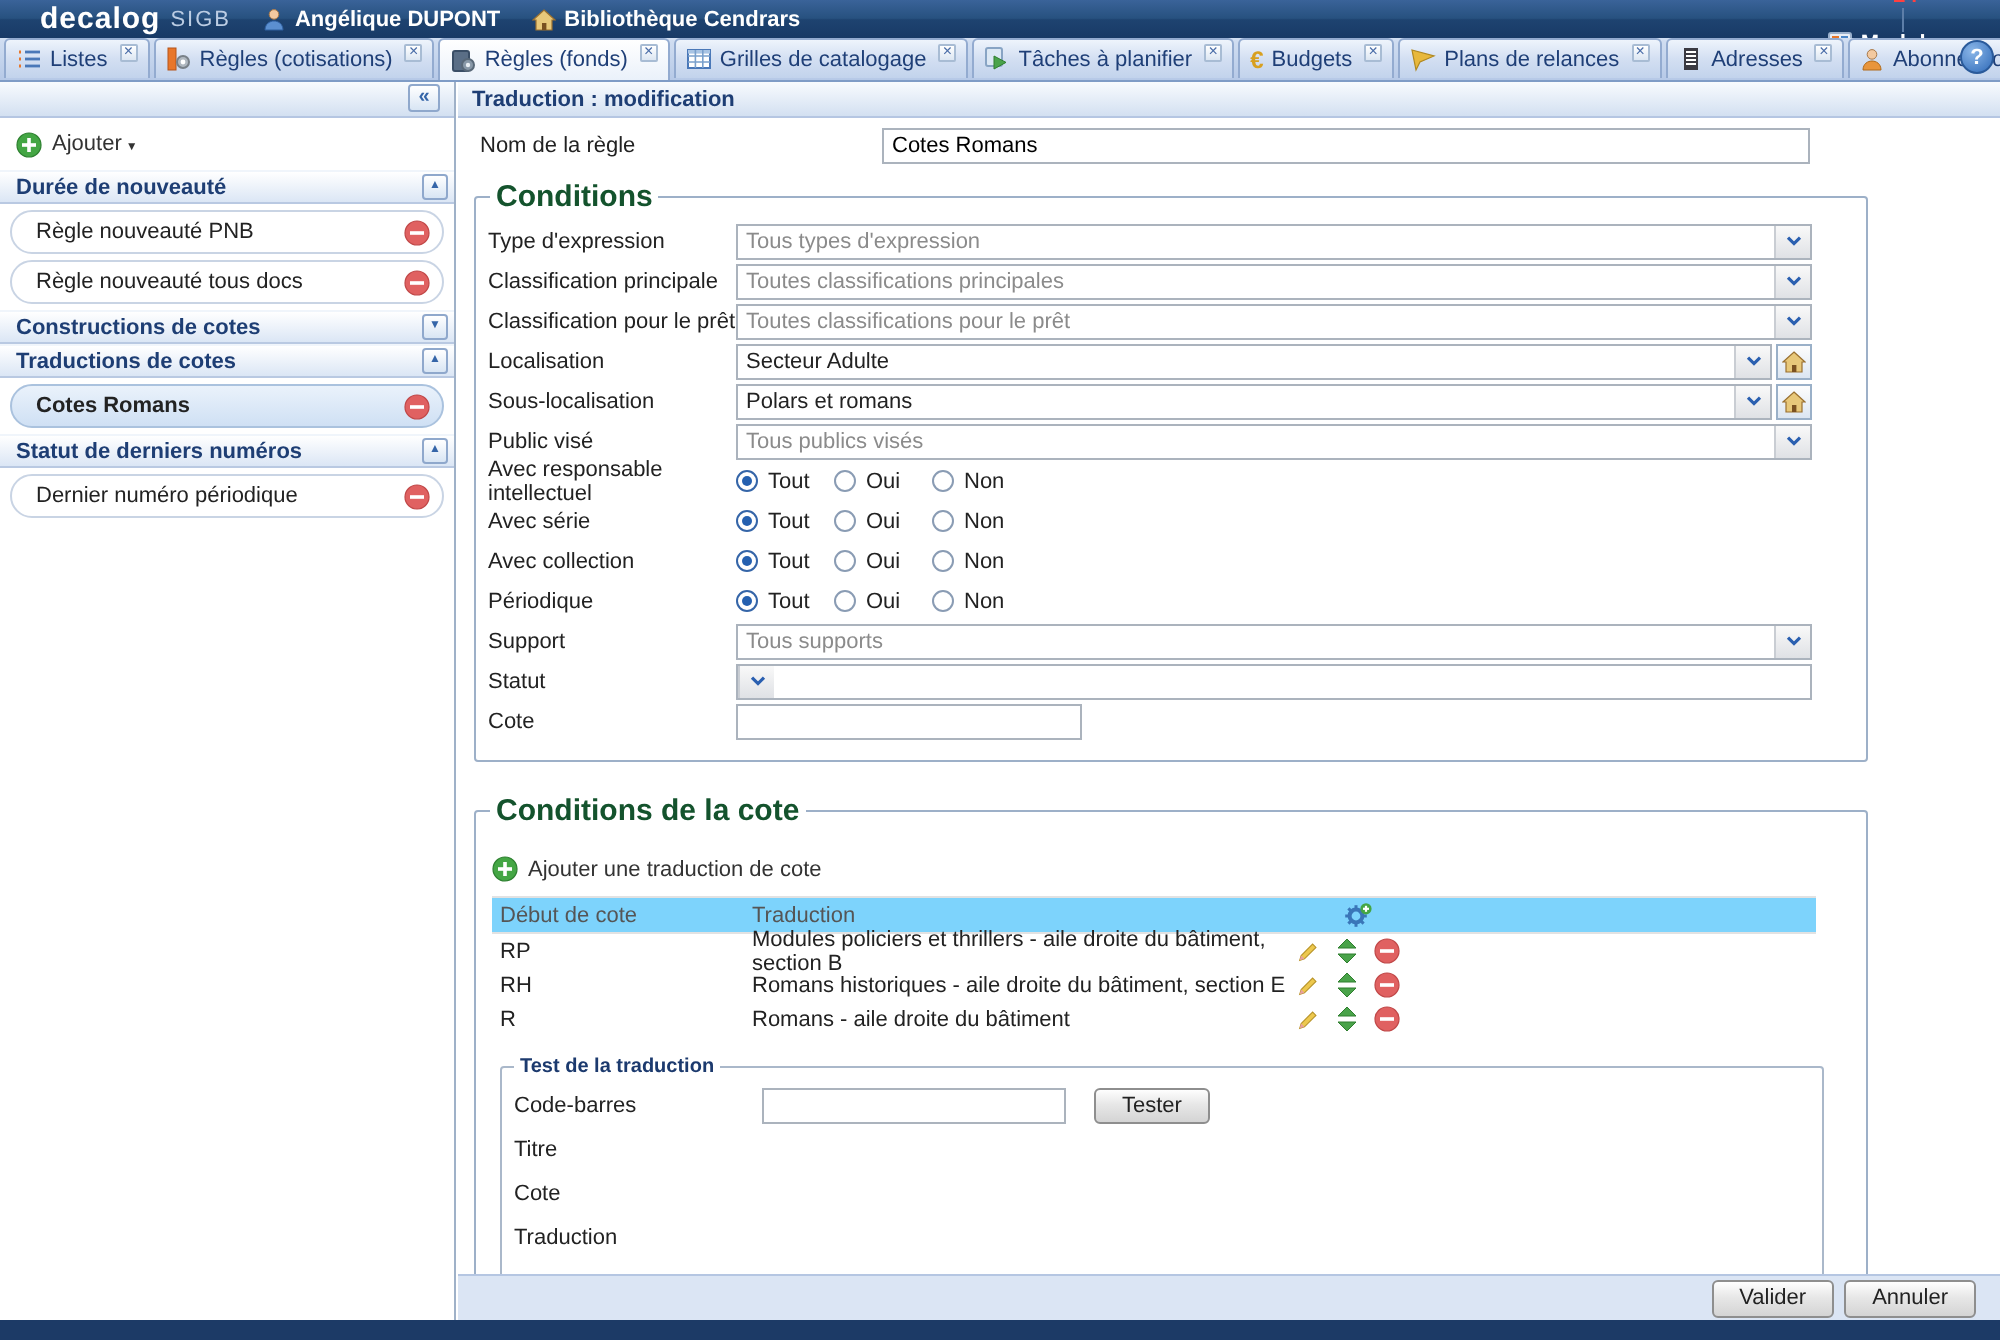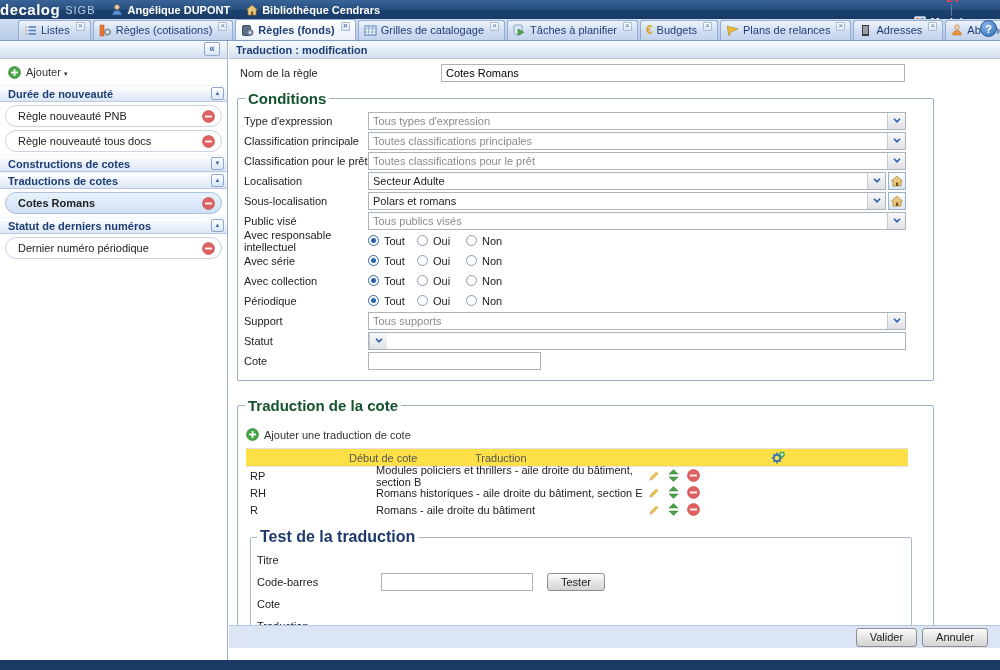--- a/index.html
+++ b/index.html
@@ -8,43 +8,43 @@
     background:#fff; font-family:"Liberation Sans", sans-serif; font-size:11px; color:#222;
   }
   svg { display:block; }
 
   
   .topbar {
     position:absolute; left:0; top:0; width:1000px; height:19px;
     background:linear-gradient(#3a6399 0%, #27517f 48%, #1e4370 52%, #183a66 100%);
     display:flex; align-items:center; color:#fff; white-space:nowrap;
   }
-  .logo { font-size:15px; font-weight:bold; letter-spacing:.5px; margin-left:0; }
+  .logo { font-size:15px; font-weight:bold; letter-spacing:.5px; margin-left:20px; }
   .logo-suite { font-size:11px; color:#bccde4; margin-left:5px; letter-spacing:1px; }
   .tb-item { display:flex; align-items:center; gap:4px; margin-left:16px; font-weight:bold; font-size:11px; }
   .tb-right { margin-left:auto; display:flex; align-items:center; padding-right:12px;flex-direction:column; }
   .tb-count { color:#ff4040; font-weight:bold; margin-left:3px; }
   .tb-sep { width:1px; height:12px; background:#5d7ea8; margin:0 9px; }
   .tb-caret::after { content:"▼"; font-size:6px; color:#b9cbe4; margin-left:3px; }
   .notif-gap { width:70px; }
 
   
   .tabbar {
     position:absolute; left:0; top:19px; width:1000px; height:22px;
     background:linear-gradient(#d2dff2, #b6c9e7);
     border-bottom:1px solid #7f9cc6; box-sizing:border-box;
-    display:flex; align-items:center; padding-left:18px; white-space:nowrap; overflow:hidden;
+    display:flex; align-items:flex-start; padding-left:2px; white-space:nowrap; overflow:hidden;
   }
   .tab {
     display:inline-flex; align-items:center; gap:4px; height:19px; padding:0 5px; margin-right:2px;
     background:linear-gradient(#eef4fc, #d3dff2 50%, #c2d3ec);
     border:1px solid #93abd0; border-bottom:none; border-radius:3px 3px 0 0;
     color:#1f3f77; cursor:default;
   }
-  .tab.active { background:linear-gradient(#ffffff, #eaf1fa); font-weight:bold; height:20px; }
+  .tab.active { background:linear-gradient(#ffffff, #eaf1fa); font-weight:normal; height:20px; }
   .tab-close {
     width:9px; height:9px; box-sizing:border-box; border:1px solid #a8bcd4; border-radius:1px;
     background:linear-gradient(#fff,#dce6f2); color:#4a6da8;
     font-size:8px; line-height:6px; text-align:center; margin:-7px 0 0 2px;
   }
   .tab-close::before { content:"×"; }
   .help-circle {
     position:absolute; right:3px; top:1px; width:17px; height:17px; border-radius:50%;
     background:radial-gradient(circle at 35% 30%, #8ab6e8, #2f6ab8);
     border:1px solid #2a5a9a; color:#fff; font-weight:bold; font-size:11px;
@@ -95,51 +95,51 @@
   .main-body { position:absolute; top:17px; left:0; right:0; bottom:23px; overflow:hidden; }
 
   .name-row { display:flex; align-items:center; margin:6px 0 0 11px; }
   .name-row label { width:201px; }
   .tinput { height:18px; border:1px solid #abb3bd; padding:0 4px; font:11px "Liberation Sans",sans-serif; box-sizing:border-box; background:#fff; }
   .name-input { width:464px; }
 
   fieldset { border:1px solid #9db0c8; border-radius:2px; }
   fieldset.big { margin:8px 0 0 8px; width:697px; padding:5px 0 8px 6px; box-sizing:border-box; }
   legend.big { font-size:15px; font-weight:bold; color:#14532d; padding:0 3px; margin-left:1px; }
-  legend.small { font-size:16px; font-weight:bold; color:#1c3a6e; padding:0 3px; }
+  legend.small { font-size:10px; font-weight:bold; color:#1c3a6e; padding:0 3px; }
 
   .frow { display:flex; align-items:center; height:17px; margin-bottom:3px; }
   .frow > label { width:124px; flex:none; }
   .combo { display:flex; align-items:center; width:538px; height:18px; border:1px solid #abb3bd; background:#fff; box-sizing:border-box; }
   .combo.narrow { width:518px;align-items:center; }
   .combo .val { flex:1; padding:0 4px; overflow:hidden; white-space:nowrap; }
   .combo.muted .val { color:#8b8b8b; }
   .combo .cbtn { width:17px; align-self:stretch; border-left:1px solid #c9cdd3; background:linear-gradient(#f9f9f9,#dfe1e5); display:flex; align-items:center; justify-content:center; }
   .homebtn { width:18px; height:18px; margin-left:2px; border:1px solid #9ab0c8; background:linear-gradient(#fdfdfd,#dce6f2); display:flex; align-items:center; justify-content:center; box-sizing:border-box; }
 
   .ropt { display:flex; align-items:center; gap:5px; width:49px; flex:none;text-align:right; }
   .radio { width:11px; height:11px; box-sizing:border-box; border:1px solid #8a9cb4; border-radius:50%; background:#fff; flex:none; }
   .radio.checked { border-color:#3565a8; }
   .radio.checked::after { content:""; display:block; width:5px; height:5px; margin:2px; border-radius:50%; background:#2560b0; }
   .cote-input { width:173px; }
 
   .addlink-row { display:flex; align-items:center; gap:5px; margin:9px 0 7px 2px; color:#333; }
 
   .ttable { width:662px; margin-left:2px; }
-  .t-hdr { display:flex; align-items:center; height:17px; background:#fde047; border-top:1px solid #e2e2e2; border-bottom:1px solid #e2e2e2; color:#555;justify-content:center; }
+  .t-hdr { display:flex; align-items:center; height:17px; background:#7dd3fc; border-top:1px solid #e2e2e2; border-bottom:1px solid #e2e2e2; color:#555; }
   .t-row { display:flex; align-items:center; height:17px; }
   .c1 { width:126px; padding-left:4px; flex:none; }
   .c2 { width:272px; flex:none; }
   .c3 { width:62px; flex:none; display:flex; align-items:center; gap:7px; }
 
   fieldset.test { margin:10px 0 0 6px; width:662px; padding:3px 0 8px 6px; box-sizing:border-box; border-color:#aab8ca; }
   .test .frow { height:22px; margin-bottom:0; }
 
   .footerbar {
-    position:absolute; left:0; right:0; bottom:12px; height:23px;
+    position:absolute; left:0; right:0; bottom:0; height:23px;
     background:#dbe5f4; border-top:1px solid #b5c6e2; box-sizing:border-box;
     display:flex; align-items:center; justify-content:flex-end; gap:5px; padding-right:12px;
   }
   .wbtn { height:19px; padding:0 13px; border:1px solid #8e8e8e; border-radius:3px;
     background:linear-gradient(#fefefe,#e7e7e7 45%,#d4d4d4); font:11px "Liberation Sans",sans-serif; color:#222; }
 
   .bottomstrip { position:absolute; left:0; right:0; bottom:0; height:10px; background:#1c3a66; }
   .icon { flex:none; }
 </style>
 </head>
@@ -563,21 +563,21 @@
             </span>
         </div>
       </div>
       <div class="frow">
         <label>Cote</label>
         <input class="tinput cote-input" value="" style="">
       </div>
     </fieldset>
 
     <fieldset class="big" style="margin-top:16px;">
-      <legend class="big">Traduction de la cote</legend>
+      <legend class="big">Conditions de la cote</legend>
 
       <div class="addlink-row">
         <span class="icon">
             <svg width="13" height="13" viewBox="0 0 13 13">
               <circle cx="6.5" cy="6.5" r="6" fill="#44a644" stroke="#2e8030" stroke-width="0.6"></circle>
               <rect x="5.6" y="3" width="1.8" height="7" fill="#fff"></rect>
               <rect x="3" y="5.6" width="7" height="1.8" fill="#fff"></rect>
             </svg>
           </span>
         <span>Ajouter une traduction de cote</span>
@@ -679,27 +679,27 @@
                   <rect x="3" y="5.6" width="7" height="1.8" fill="#fff"></rect>
                 </svg>
               </span>
           </span>
         </div>
       </div>
 
       <fieldset class="test">
         <legend class="small">Test de la traduction</legend>
         <div class="frow">
-            <label>Titre</label>
-          </div>
-        <div class="frow">
           <label>Code-barres</label>
           <input class="tinput" style="width: 152px;" value="">
           <button class="wbtn" style="margin-left:14px;height:18px;">Tester</button>
         </div>
+        <div class="frow">
+            <label>Titre</label>
+          </div>
         <div class="frow">
             <label>Cote</label>
           </div>
         <div class="frow">
             <label>Traduction</label>
           </div>
       </fieldset>
     </fieldset>
 
   </div>

